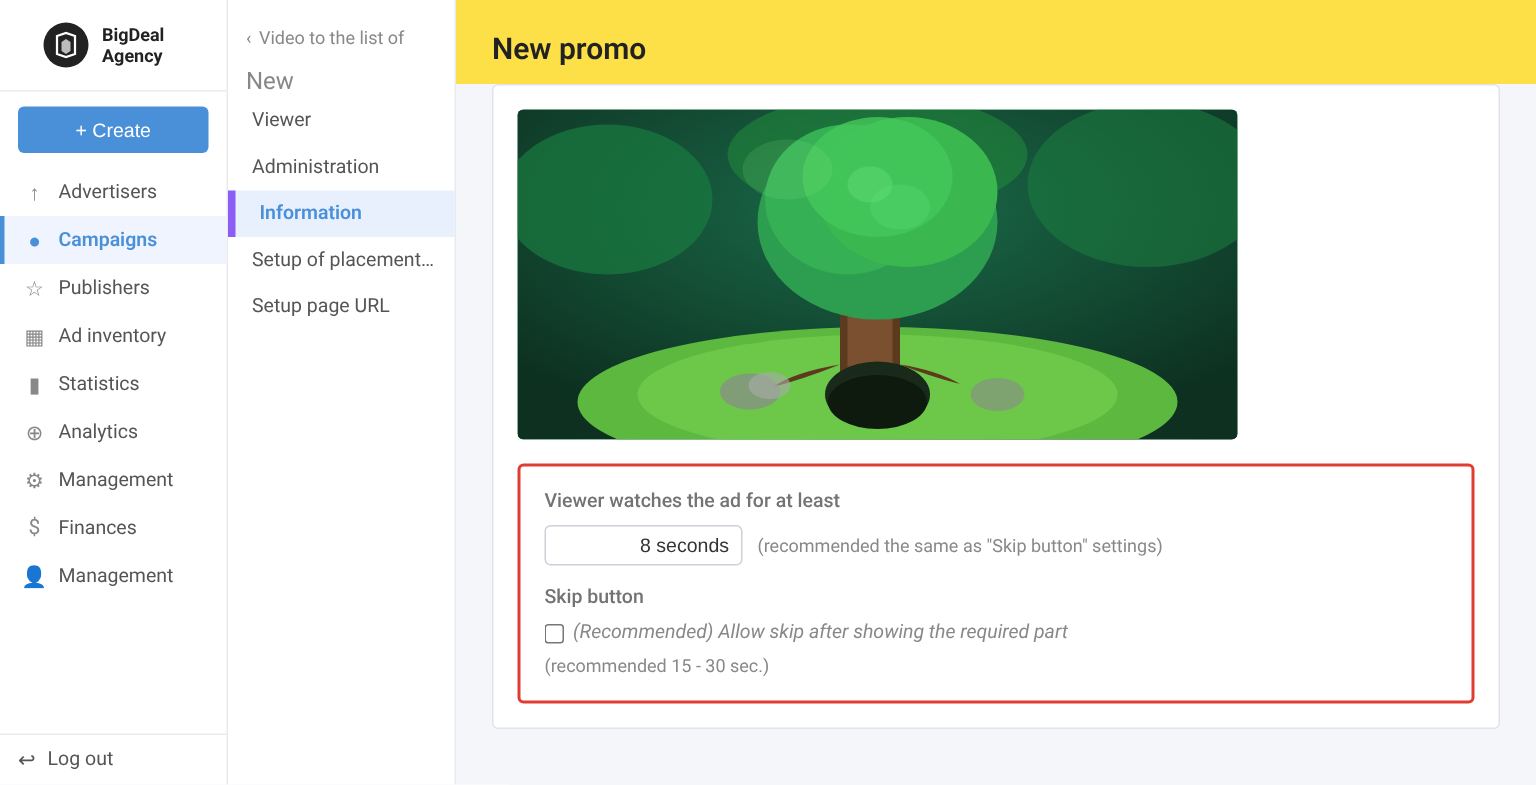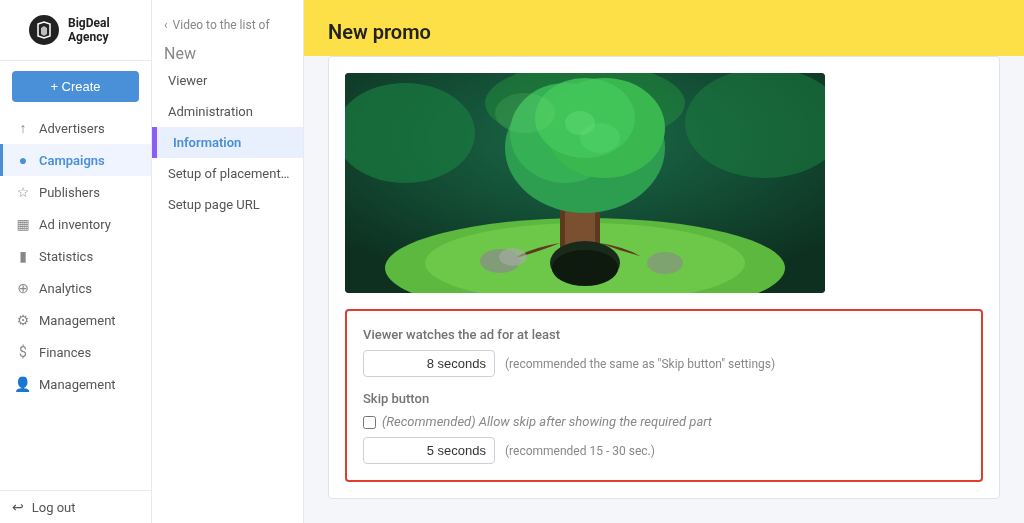--- a/index.html
+++ b/index.html
@@ -355,21 +355,20 @@
           </div>
         </div>
 
         <div class="settings-row">
           <div class="settings-label">Skip button</div>
           <div class="checkbox-row">
             <input type="checkbox" style="">
             <span class="checkbox-label recommended-tag">(Recommended) Allow skip after showing the required part</span>
           </div>
           <div class="settings-input-row">
-            <input class="seconds-input" type="text" value="5 seconds" style="">
             <span class="hint-text">(recommended 15 - 30 sec.)</span>
           </div>
         </div>
 
       </div>
     </div>
 
   </div>
 </div>
 

